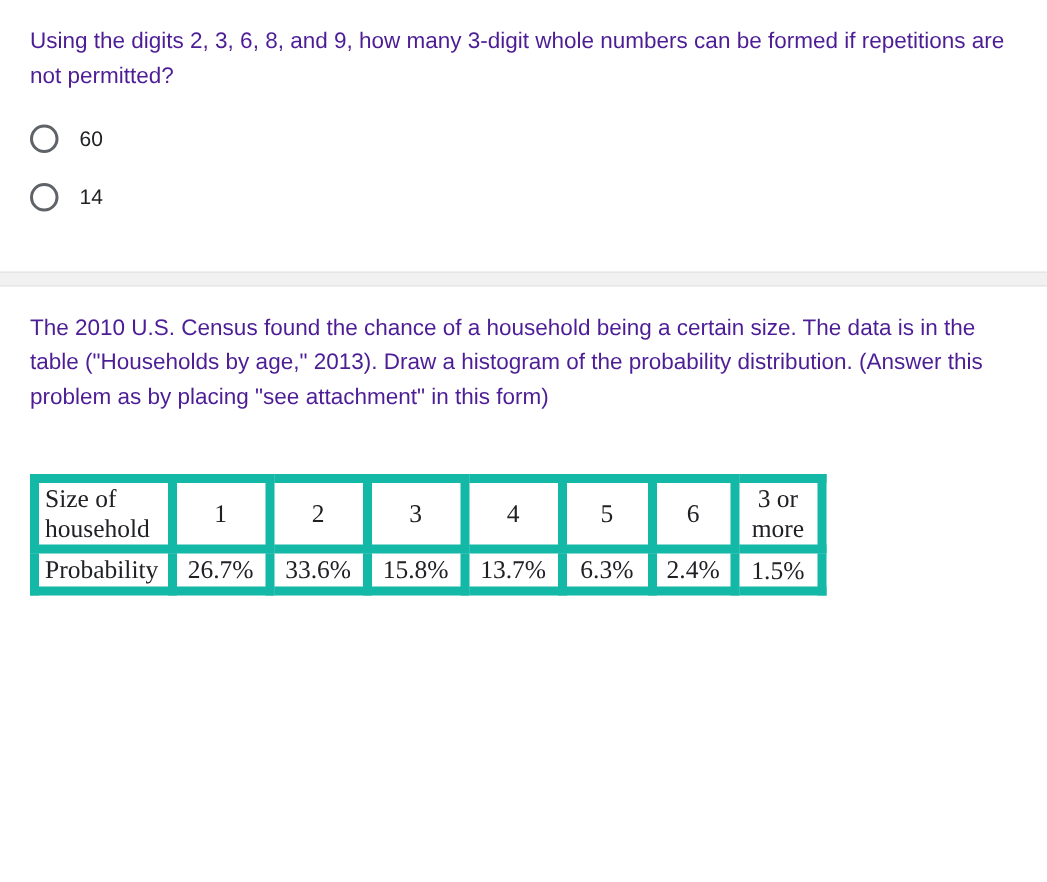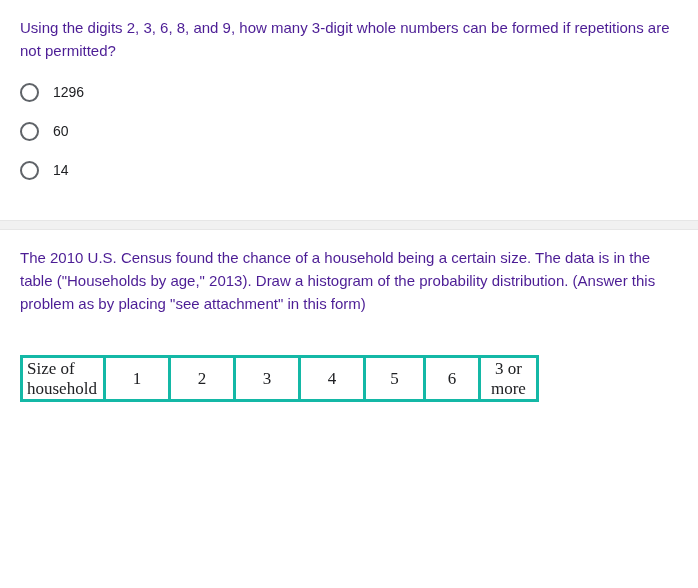--- a/index.html
+++ b/index.html
@@ -43,21 +43,21 @@
     }
     .table-wrap {
       padding: 0 20px 20px 20px;
     }
     table {
       border-collapse: collapse;
       font-family: "Times New Roman", Times, serif;
       font-size: 17px;
     }
     td {
-      border: 3px solid #14b8a6;
+      border: 6px solid #14b8a6;
       padding: 1px 6px;
       text-align: center;
       vertical-align: middle;
     }
     td.size-label, td.prob-label {
       text-align: left;
       padding: 1px 6px 1px 4px;
     }
     td.size-label { line-height: 1.15; }
     .c1 { width: 65px; }
@@ -67,24 +67,20 @@
     .c5 { width: 60px; }
     .c6 { width: 55px; }
     .c7 { width: 58px; line-height:1.15; }
   </style>
 </head>
 <body>
 
 <div class="q-block">
   <p class="q-text">Using the digits 2, 3, 6, 8, and 9, how many 3-digit whole numbers can be formed if repetitions are not permitted?</p>
 
-  <div class="option">
-    <span class="radio"></span>
-    <span class="opt-label">1296</span>
-  </div>
   <div class="option">
     <span class="radio"></span>
     <span class="opt-label">60</span>
   </div>
   <div class="option">
     <span class="radio"></span>
     <span class="opt-label">14</span>
   </div>
 </div>
 
@@ -106,15 +102,25 @@
       <td class="c2">2</td>
       <td class="c3">3</td>
       <td class="c4">4</td>
       <td class="c5">5</td>
       <td class="c6">6</td>
       <td class="c7">
         <span>3 or</span><br>
         <span>more</span>
       </td>
     </tr>
+    <tr>
+      <td class="prob-label">Probability</td>
+      <td class="c1">26.7%</td>
+      <td class="c2">33.6%</td>
+      <td class="c3">15.8%</td>
+      <td class="c4">13.7%</td>
+      <td class="c5">6.3%</td>
+      <td class="c6">2.4%</td>
+      <td class="c7">1.5%</td>
+    </tr>
   </tbody>
     </table>
 </div>
 
 </body></html>

